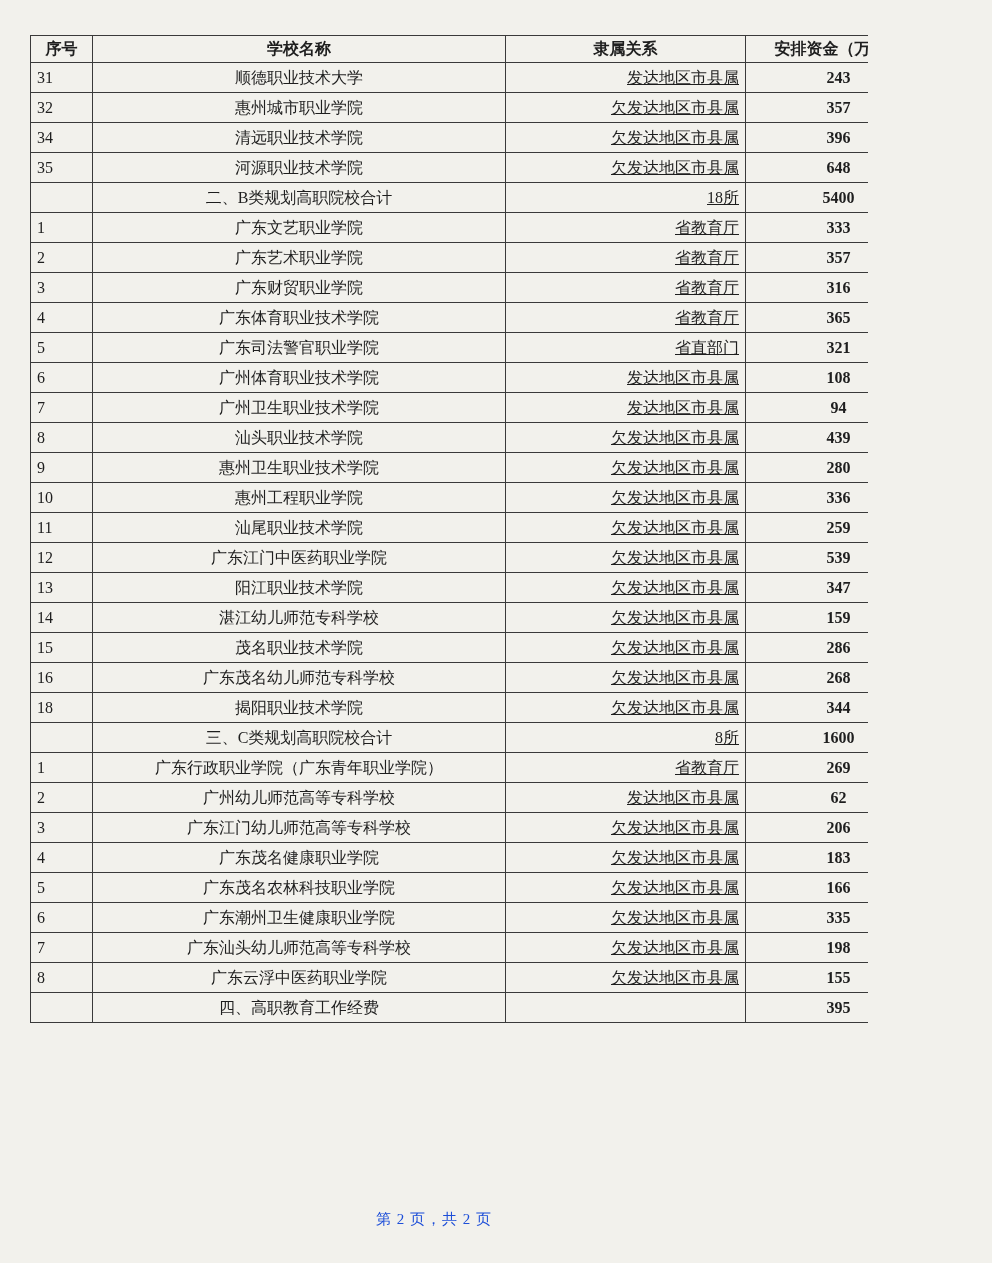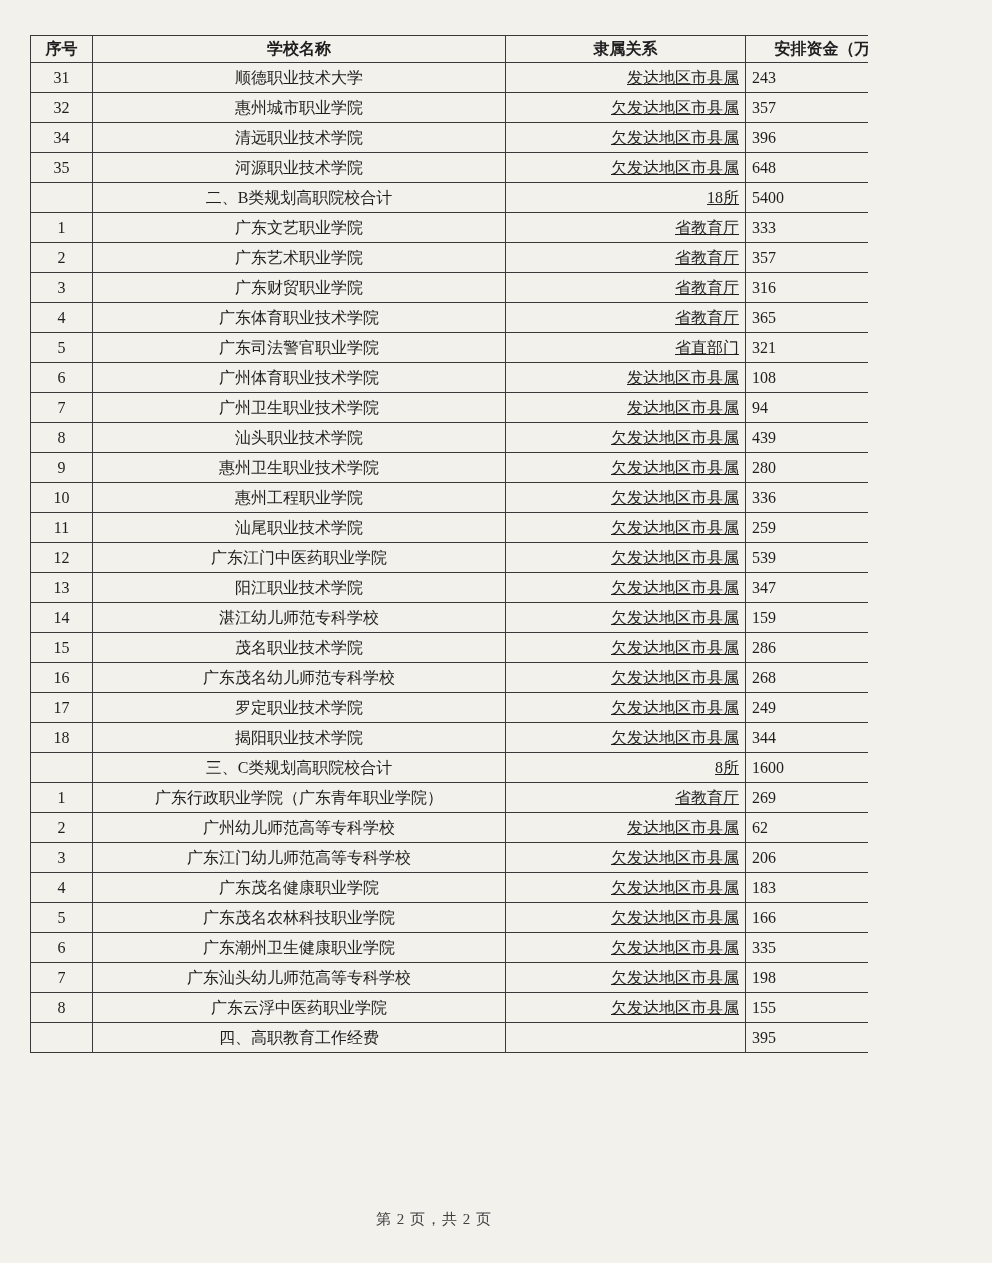--- a/index.html
+++ b/index.html
@@ -37,32 +37,32 @@
     height: 29px;
     overflow: hidden;
     white-space: nowrap;
     vertical-align: middle;
   }
   table.funding th {
     font-weight: bold;
     text-align: center;
     height: 26px;
   }
-  td.c-no  { text-align: center; }
+  td.c-no  { }
   td.c-name{ text-align: center; padding-left: 10px; }
   td.c-aff { text-align: right; padding-left: 10px; text-decoration: underline; }
-  td.c-amt { text-align: left; }
+  td.c-amt { text-align: center; font-weight: bold; }
   .footer {
     position: absolute;
     left: 0;
     right: 0;
     top: 1210px;
     text-align: center;
     font-size: 15px;
-    color: #404040;
+    color: #1d4ed8;
     letter-spacing: 1px;
   }
 </style>
 </head>
 <body>
 
 <div class="page">
 
   <table class="funding">
     <colgroup>
@@ -200,26 +200,20 @@
           <td class="c-aff">欠发达地区市县属</td>
           <td class="c-amt">286</td>
         </tr>
         <tr>
           <td class="c-no">16</td>
           <td class="c-name">广东茂名幼儿师范专科学校</td>
           <td class="c-aff">欠发达地区市县属</td>
           <td class="c-amt">268</td>
         </tr>
         <tr>
-          <td class="c-no">17</td>
-          <td class="c-name">罗定职业技术学院</td>
-          <td class="c-aff">欠发达地区市县属</td>
-          <td class="c-amt">249</td>
-        </tr>
-        <tr>
           <td class="c-no">18</td>
           <td class="c-name">揭阳职业技术学院</td>
           <td class="c-aff">欠发达地区市县属</td>
           <td class="c-amt">344</td>
         </tr>
         <tr>
           <td class="c-no"></td>
           <td class="c-name">三、C类规划高职院校合计</td>
           <td class="c-aff">8所</td>
           <td class="c-amt">1600</td>

